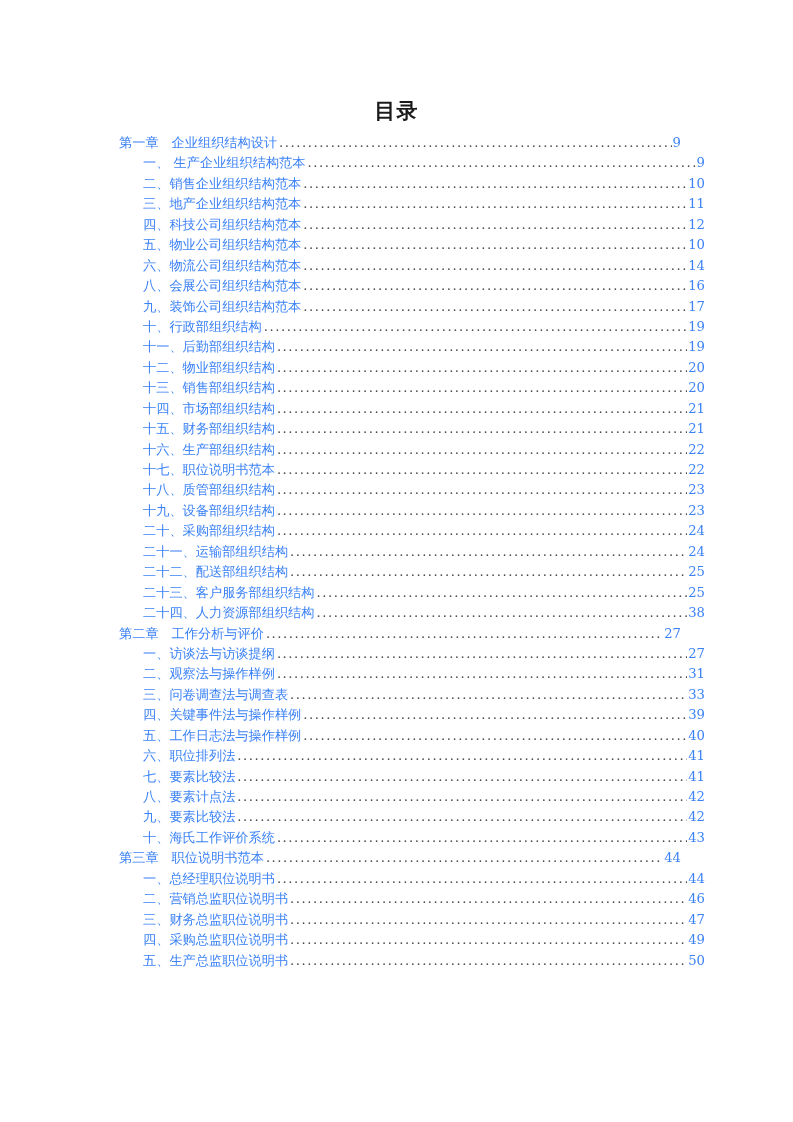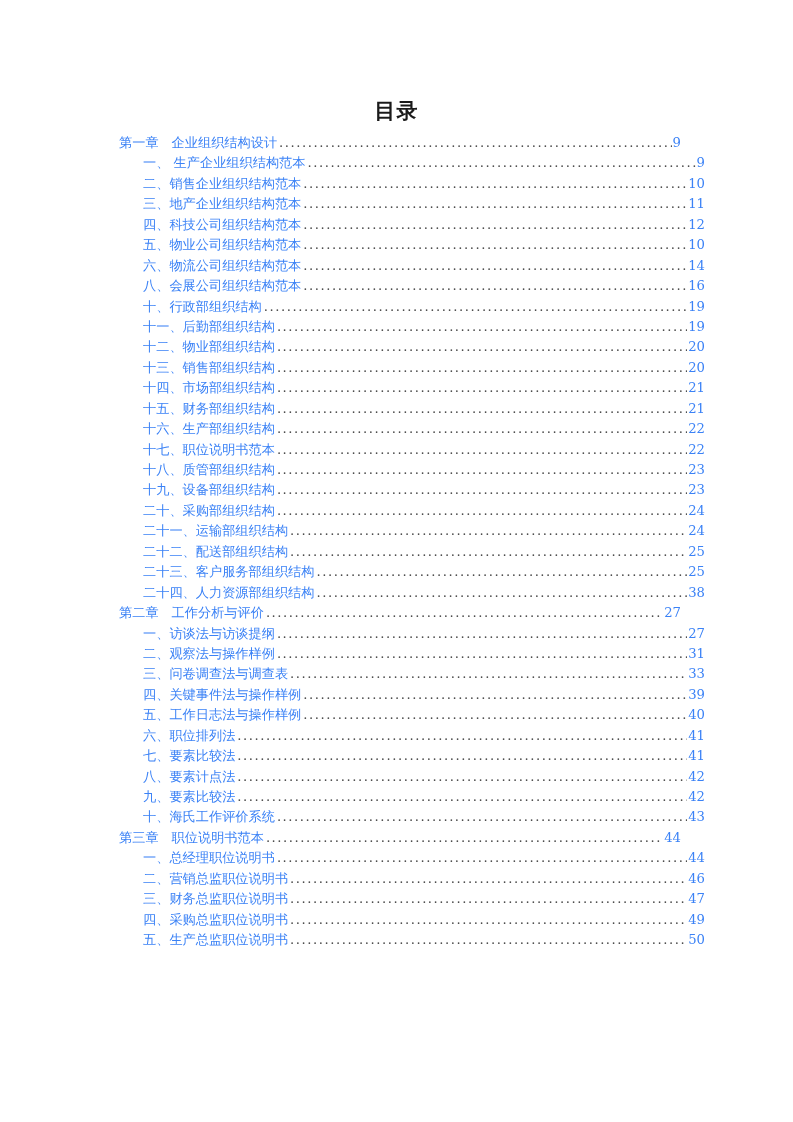--- a/index.html
+++ b/index.html
@@ -127,20 +127,25 @@
         <span class="label">六、物流公司组织结构范本</span>
         <span class="leader"></span>
         <span class="pageno">14</span>
       </div>
       <div class="toc-row lvl2">
         <span class="label">八、会展公司组织结构范本</span>
         <span class="leader"></span>
         <span class="pageno">16</span>
       </div>
       <div class="toc-row lvl2">
+        <span class="label">九、装饰公司组织结构范本</span>
+        <span class="leader"></span>
+        <span class="pageno">17</span>
+      </div>
+      <div class="toc-row lvl2">
         <span class="label">十、行政部组织结构</span>
         <span class="leader"></span>
         <span class="pageno">19</span>
       </div>
       <div class="toc-row lvl2">
         <span class="label">十一、后勤部组织结构</span>
         <span class="leader"></span>
         <span class="pageno">19</span>
       </div>
       <div class="toc-row lvl2">

